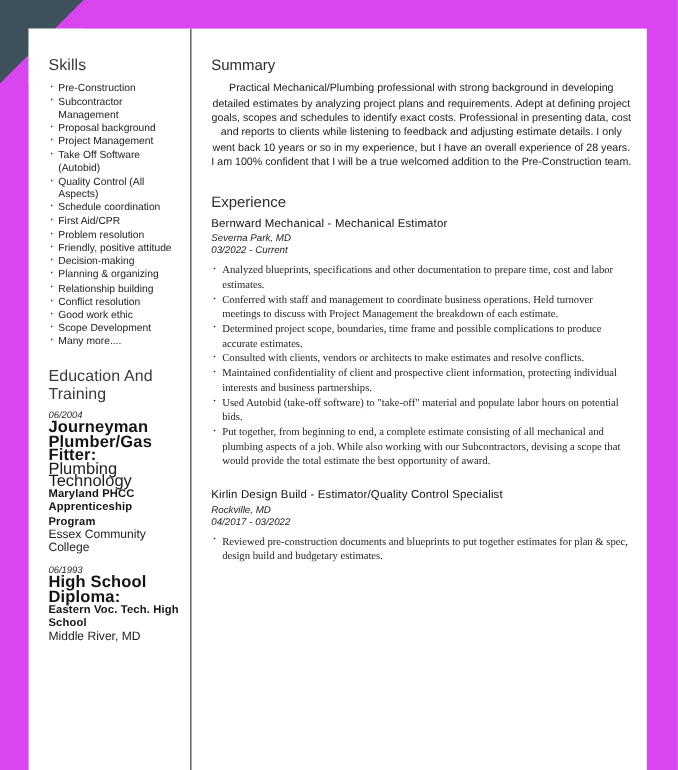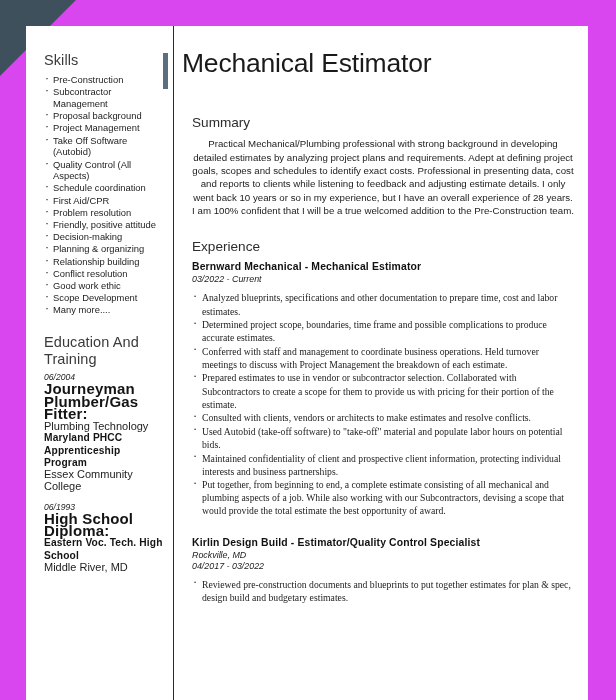--- a/index.html
+++ b/index.html
@@ -119,21 +119,21 @@
     margin-bottom: 0px;
   }
   .edu-degree {
     font-size: 15px;
     font-weight: bold;
     color: #141414;
     line-height: 12.4px;
     letter-spacing: 0.15px;
   }
   .edu-detail {
-    font-size: 11px;
+    font-size: 15px;
     color: #1c1c1c;
     line-height: 11.6px;
   }
   .edu-org {
     font-size: 10.2px;
     font-weight: bold;
     color: #141414;
     line-height: 12.4px;
     letter-spacing: 0.15px;
   }
@@ -191,21 +191,21 @@
     font-size: 9.7px;
     line-height: 13.3px;
     color: #1c1c1c;
     margin: 0;
     text-align: center;
   }
 
   .job-block { margin-bottom: 2px; }
   .job-title {
     font-size: 10.4px;
-    font-weight: bold;
+    font-weight: normal;
     color: #111111;
     line-height: 13px;
     letter-spacing: 0.15px;
     margin-bottom: 1px;
   }
   .job-loc {
     font-size: 8.9px;
     font-style: italic;
     color: #1c1c1c;
     line-height: 11px;
@@ -293,44 +293,40 @@
         <div class="edu-date">06/1993</div>
         <div class="edu-degree">High School Diploma:</div>
         <div class="edu-org">Eastern Voc. Tech. High School</div>
         <div class="edu-loc">Middle River, MD</div>
       </div>
 
     </aside>
 
     <main id="main-col">
 
-      <div id="title-row">
-        <div id="title-accent-bar"></div>
-        <h1 id="doc-title">Mechanical Estimator</h1>
-      </div>
 
       <div class="main-section">
         <h2 id="summary-heading" class="section-heading">Summary</h2>
         <p id="summary-text">Practical Mechanical/Plumbing professional with strong background in developing detailed estimates by analyzing project plans and requirements. Adept at defining project goals, scopes and schedules to identify exact costs. Professional in presenting data, cost and reports to clients while listening to feedback and adjusting estimate details. I only went back 10 years or so in my experience, but I have an overall experience of 28 years. I am 100% confident that I will be a true welcomed addition to the Pre-Construction team.</p>
       </div>
 
       <div class="main-section">
         <h2 id="experience-heading" class="section-heading">Experience</h2>
 
         <div class="job-block">
           <div class="job-title">Bernward Mechanical - Mechanical Estimator</div>
+          <div class="job-loc">Severna Park, MD</div>
           <div class="job-dates">03/2022 - Current</div>
           <ul class="job-bullets">
             <li>Analyzed blueprints, specifications and other documentation to prepare time, cost and labor estimates.</li>
+            <li>Conferred with staff and management to coordinate business operations. Held turnover meetings to discuss with Project Management the breakdown of each estimate.</li>
             <li>Determined project scope, boundaries, time frame and possible complications to produce accurate estimates.</li>
-            <li>Conferred with staff and management to coordinate business operations. Held turnover meetings to discuss with Project Management the breakdown of each estimate.</li>
-            <li>Prepared estimates to use in vendor or subcontractor selection. Collaborated with Subcontractors to create a scope for them to provide us with pricing for their portion of the estimate.</li>
             <li>Consulted with clients, vendors or architects to make estimates and resolve conflicts.</li>
+            <li>Maintained confidentiality of client and prospective client information, protecting individual interests and business partnerships.</li>
             <li>Used Autobid (take-off software) to "take-off" material and populate labor hours on potential bids.</li>
-            <li>Maintained confidentiality of client and prospective client information, protecting individual interests and business partnerships.</li>
             <li>Put together, from beginning to end, a complete estimate consisting of all mechanical and plumbing aspects of a job. While also working with our Subcontractors, devising a scope that would provide the total estimate the best opportunity of award.</li>
           </ul>
         </div>
 
         <div class="job-gap"></div>
 
         <div class="job-block">
           <div class="job-title">Kirlin Design Build - Estimator/Quality Control Specialist</div>
           <div class="job-loc">Rockville, MD</div>
           <div class="job-dates">04/2017 - 03/2022</div>

